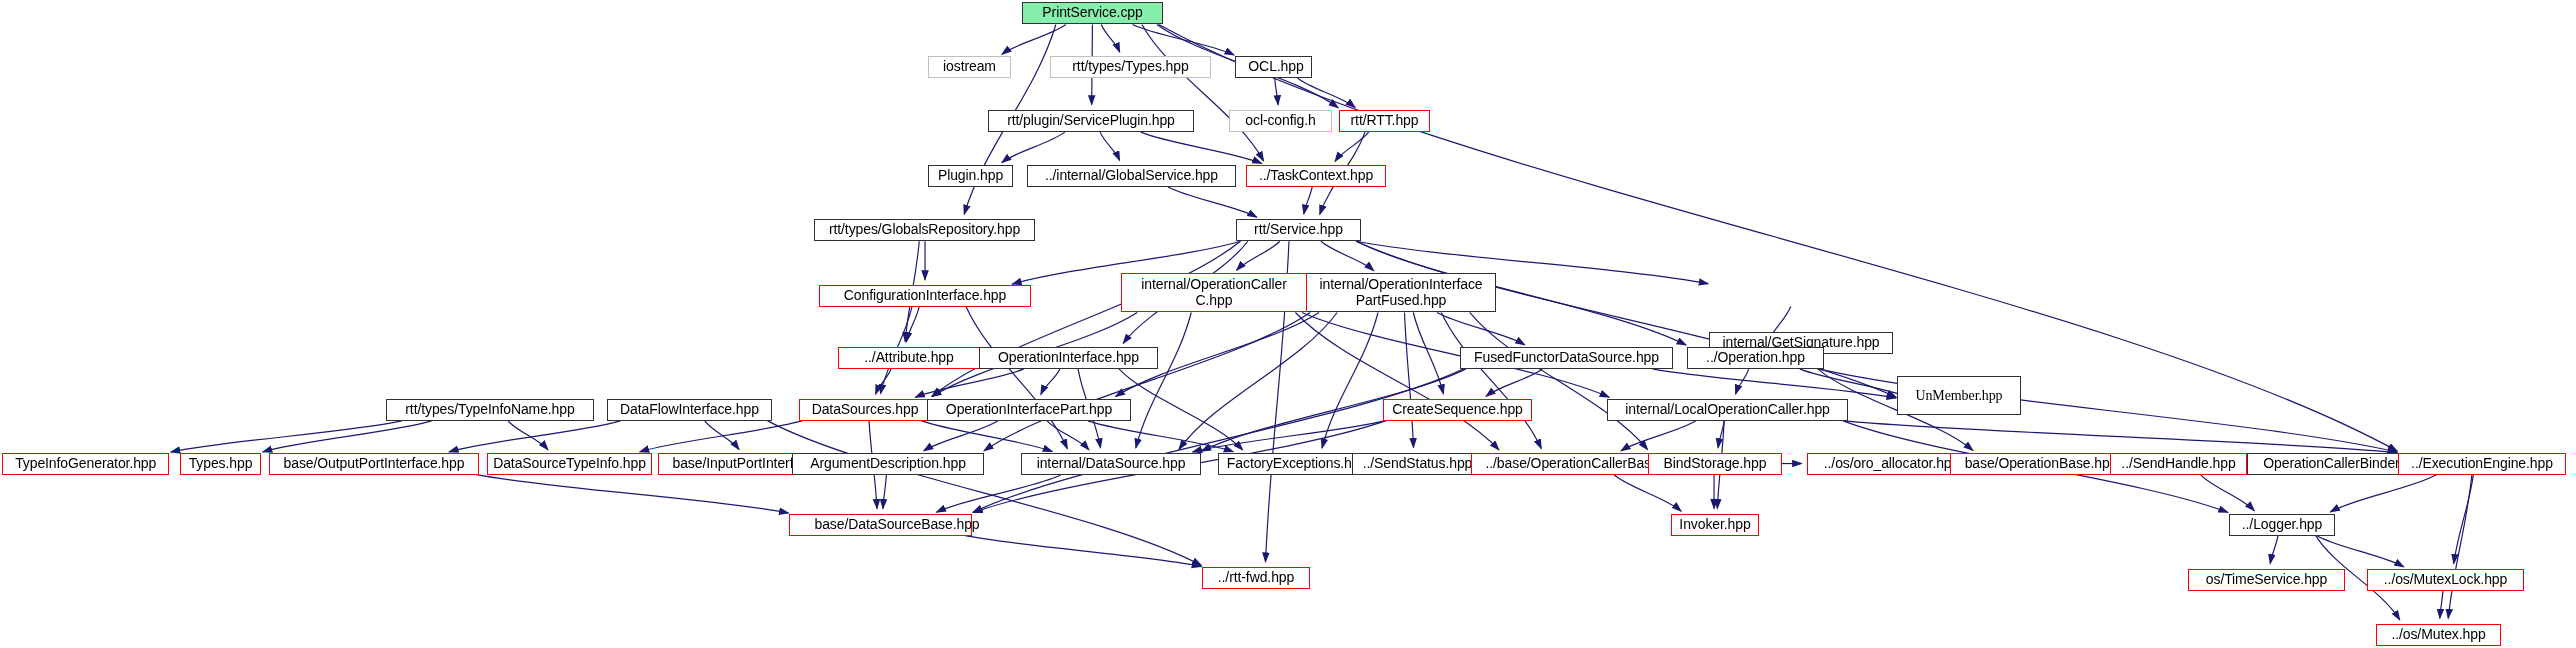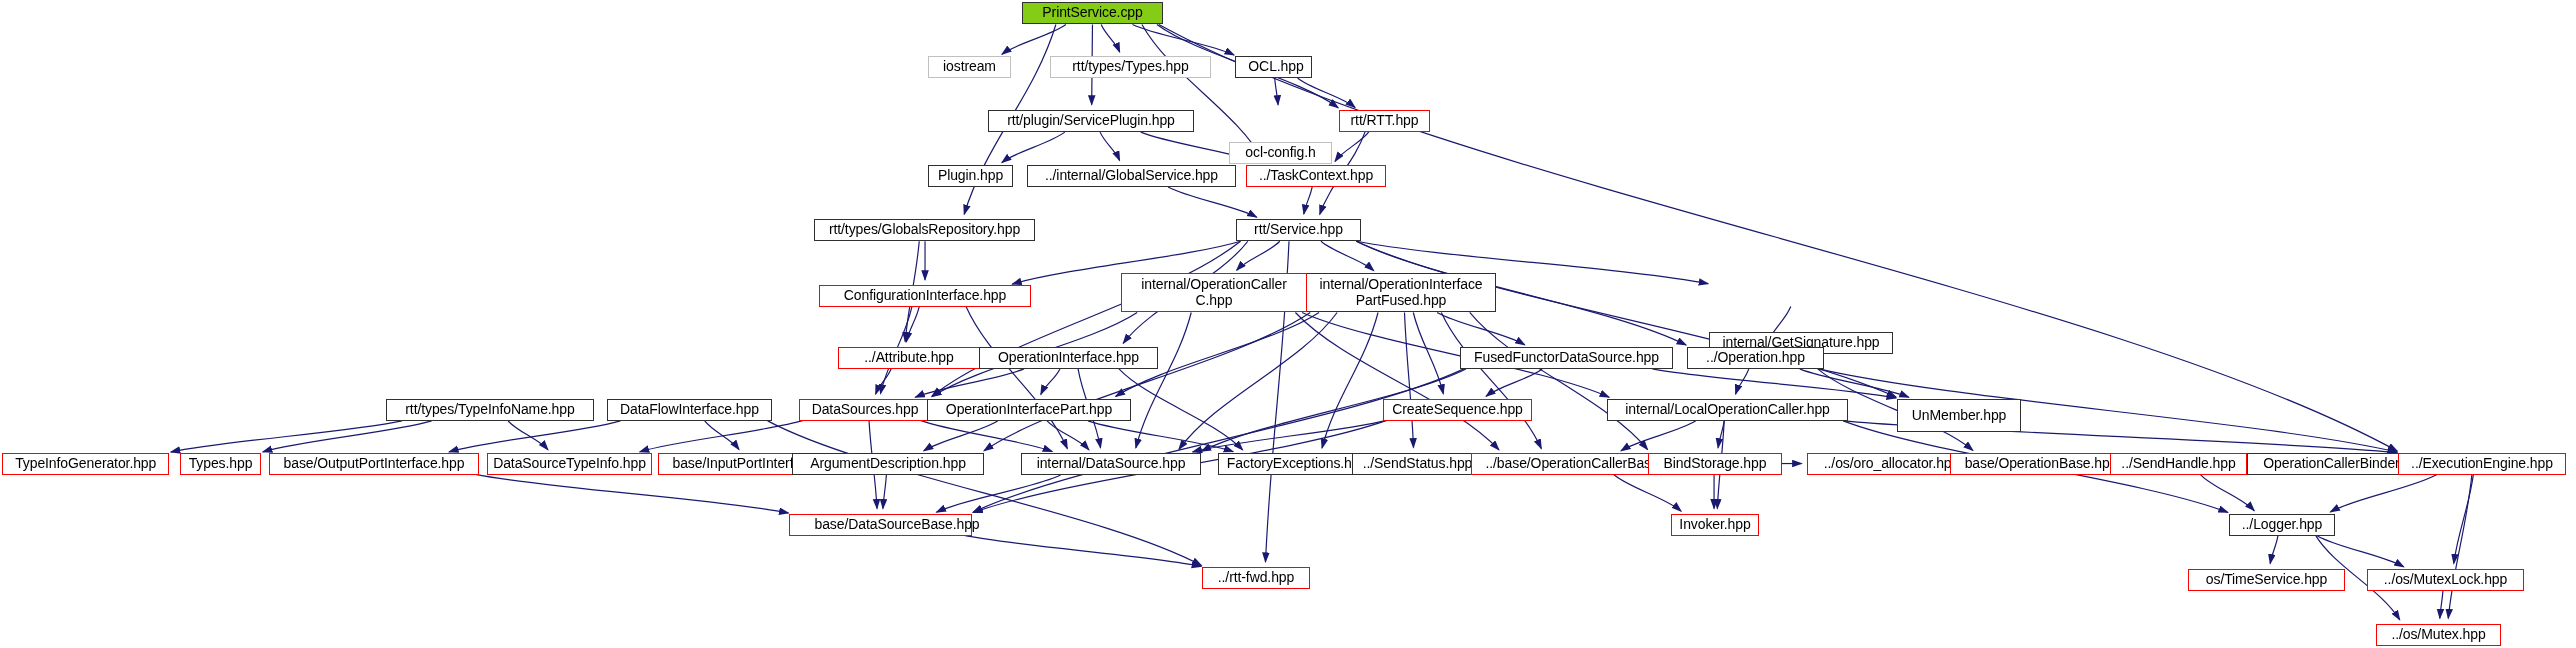--- a/index.html
+++ b/index.html
@@ -48,21 +48,21 @@
     padding: 0 3px;
     cursor: pointer;
   }
   .graph-node.black {
     border: 1.5px solid #303030;
   }
   .graph-node.red {
     border: 1.5px solid #ff0000;
   }
   .graph-node.root {
-    background: #84cc16;
+    background: #86efac;
     border: 1.5px solid #303030;
   }
   .graph-node.plain {
     border: 0.7px solid #c0c0c0;
   }
 </style>
 </head>
 <body>
 
 <div id="graph-root">
@@ -168,21 +168,21 @@
         <path d="M 3118.81 722 C 3145.3492012491606 764.3929006517764, 3205.203570023865 792.6548344196273, 3231.742771273026 835.0477350714037" marker-end="url(#arrow)"></path>
         <path d="M 3290.02 795 C 3289.0186952057556 809.266310708266, 3286.7604333293757 818.7771845137765, 3285.7591285351314 833.0434952220426" marker-end="url(#arrow)"></path>
       </g>
   </svg>
   <div id="node-layer">
       <div class="graph-node root" style="left: 1022px; top: 2.2px; width: 141px; height: 22px;">PrintService.cpp</div>
       <div class="graph-node plain" style="left: 928px; top: 56px; width: 83px; height: 21.5px;">iostream</div>
       <div class="graph-node plain" style="left: 1050px; top: 56px; width: 161px; height: 21.5px;">rtt/types/Types.hpp</div>
       <div class="graph-node black" style="left: 1235px; top: 56px; width: 77px; height: 21.5px; padding-left: 8px;">OCL.hpp</div>
       <div class="graph-node black" style="left: 988px; top: 110px; width: 206px; height: 22px;">rtt/plugin/ServicePlugin.hpp</div>
-      <div class="graph-node plain" style="left: 1229px; top: 110px; width: 103px; height: 21.5px; margin-top: 32px;">ocl-config.h</div>
+      <div class="graph-node plain" style="left: 1229px; top: 110px; width: 103px; height: 21.5px;">ocl-config.h</div>
       <div class="graph-node red" style="left: 1339px; top: 110px; width: 91px; height: 21.5px;">rtt/RTT.hpp</div>
       <div class="graph-node black" style="left: 928px; top: 165px; width: 85px; height: 22px;">Plugin.hpp</div>
       <div class="graph-node black" style="left: 1027px; top: 165px; width: 209px; height: 22px;">../internal/GlobalService.hpp</div>
       <div class="graph-node red" style="left: 1246px; top: 165px; width: 140px; height: 21.5px;">../TaskContext.hpp</div>
       <div class="graph-node black" style="left: 814px; top: 219px; width: 221px; height: 22px;">rtt/types/GlobalsRepository.hpp</div>
       <div class="graph-node black" style="left: 1236px; top: 219px; width: 125px; height: 22px;">rtt/Service.hpp</div>
       <div class="graph-node red" style="left: 819px; top: 285px; width: 212px; height: 21.5px;">ConfigurationInterface.hpp</div>
       <div class="graph-node black" style="left: 1306px; top: 273px; width: 190px; height: 39px;">internal/OperationInterface
 PartFused.hpp</div>
       <div class="graph-node red" style="left: 1121px; top: 273px; width: 186px; height: 39px;">internal/OperationCaller
@@ -191,21 +191,21 @@
       <div class="graph-node red" style="left: 838px; top: 347px; width: 142px; height: 21.5px;">../Attribute.hpp</div>
       <div class="graph-node black" style="left: 979px; top: 347px; width: 179px; height: 22px;">OperationInterface.hpp</div>
       <div class="graph-node black" style="left: 1460px; top: 347px; width: 213px; height: 22px;">FusedFunctorDataSource.hpp</div>
       <div class="graph-node black" style="left: 1687px; top: 347px; width: 137px; height: 22px;">../Operation.hpp</div>
       <div class="graph-node black" style="left: 386px; top: 399px; width: 208px; height: 22px;">rtt/types/TypeInfoName.hpp</div>
       <div class="graph-node black" style="left: 607px; top: 399px; width: 165px; height: 22px;">DataFlowInterface.hpp</div>
       <div class="graph-node red" style="left: 799px; top: 399px; width: 132px; height: 21.5px;">DataSources.hpp</div>
       <div class="graph-node black" style="left: 927px; top: 399px; width: 204px; height: 22px;">OperationInterfacePart.hpp</div>
       <div class="graph-node red" style="left: 1383px; top: 399px; width: 149px; height: 21.5px;">CreateSequence.hpp</div>
       <div class="graph-node black" style="left: 1607px; top: 399px; width: 241px; height: 22px;">internal/LocalOperationCaller.hpp</div>
-      <div class="graph-node black" style="left: 1897px; top: 399px; width: 124px; height: 33px;">UnMember.hpp</div>
+      <div class="graph-node black" style="left: 1897px; top: 376px; width: 124px; height: 39px; font-family: Liberation Serif, serif;">UnMember.hpp</div>
       <div class="graph-node red" style="left: 2.2px; top: 453px; width: 167px; height: 21.5px;">TypeInfoGenerator.hpp</div>
       <div class="graph-node red" style="left: 180px; top: 453px; width: 81px; height: 21.5px;">Types.hpp</div>
       <div class="graph-node red" style="left: 269px; top: 453px; width: 210px; height: 21.5px;">base/OutputPortInterface.hpp</div>
       <div class="graph-node red" style="left: 487px; top: 453px; width: 165px; height: 21.5px;">DataSourceTypeInfo.hpp</div>
       <div class="graph-node red" style="left: 658px; top: 453px; width: 199px; height: 21.5px;">base/InputPortInterface.hpp</div>
       <div class="graph-node black" style="left: 792px; top: 453px; width: 192px; height: 22px;">ArgumentDescription.hpp</div>
       <div class="graph-node black" style="left: 1021px; top: 453px; width: 180px; height: 22px;">internal/DataSource.hpp</div>
       <div class="graph-node black" style="left: 1218px; top: 453px; width: 158px; height: 22px;">FactoryExceptions.hpp</div>
       <div class="graph-node black" style="left: 1352px; top: 453px; width: 131px; height: 22px;">../SendStatus.hpp</div>
       <div class="graph-node red" style="left: 1471px; top: 453px; width: 229px; height: 21.5px;">../base/OperationCallerBase.hpp</div>

